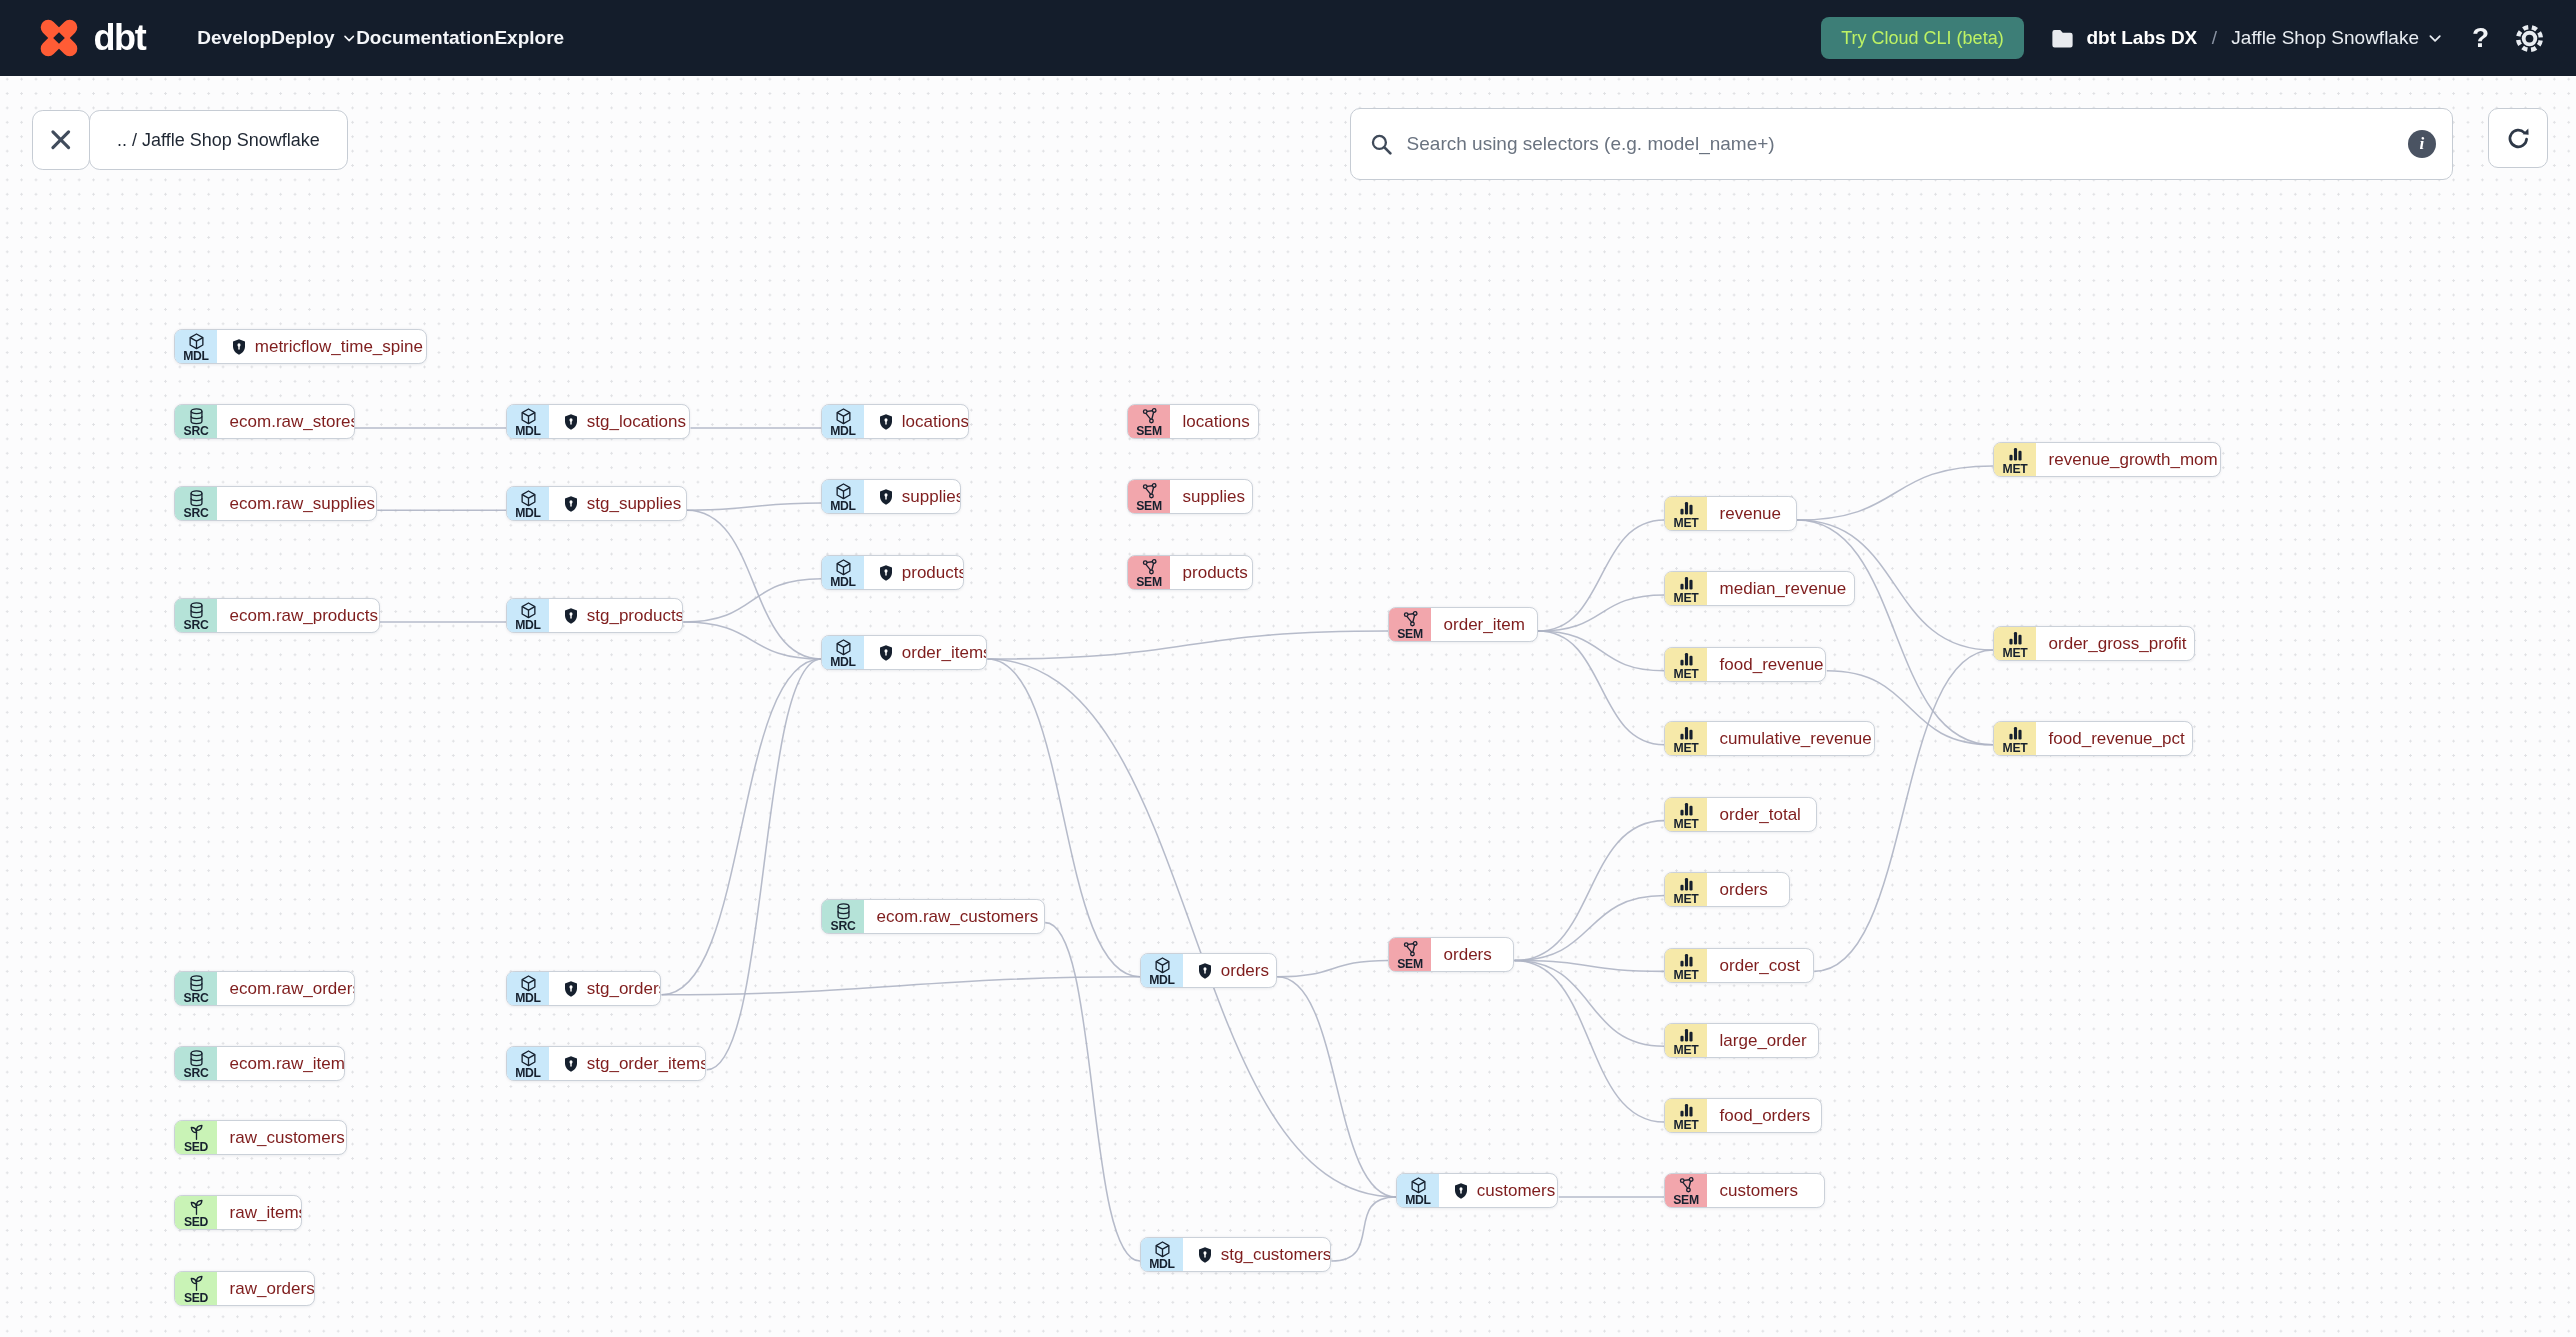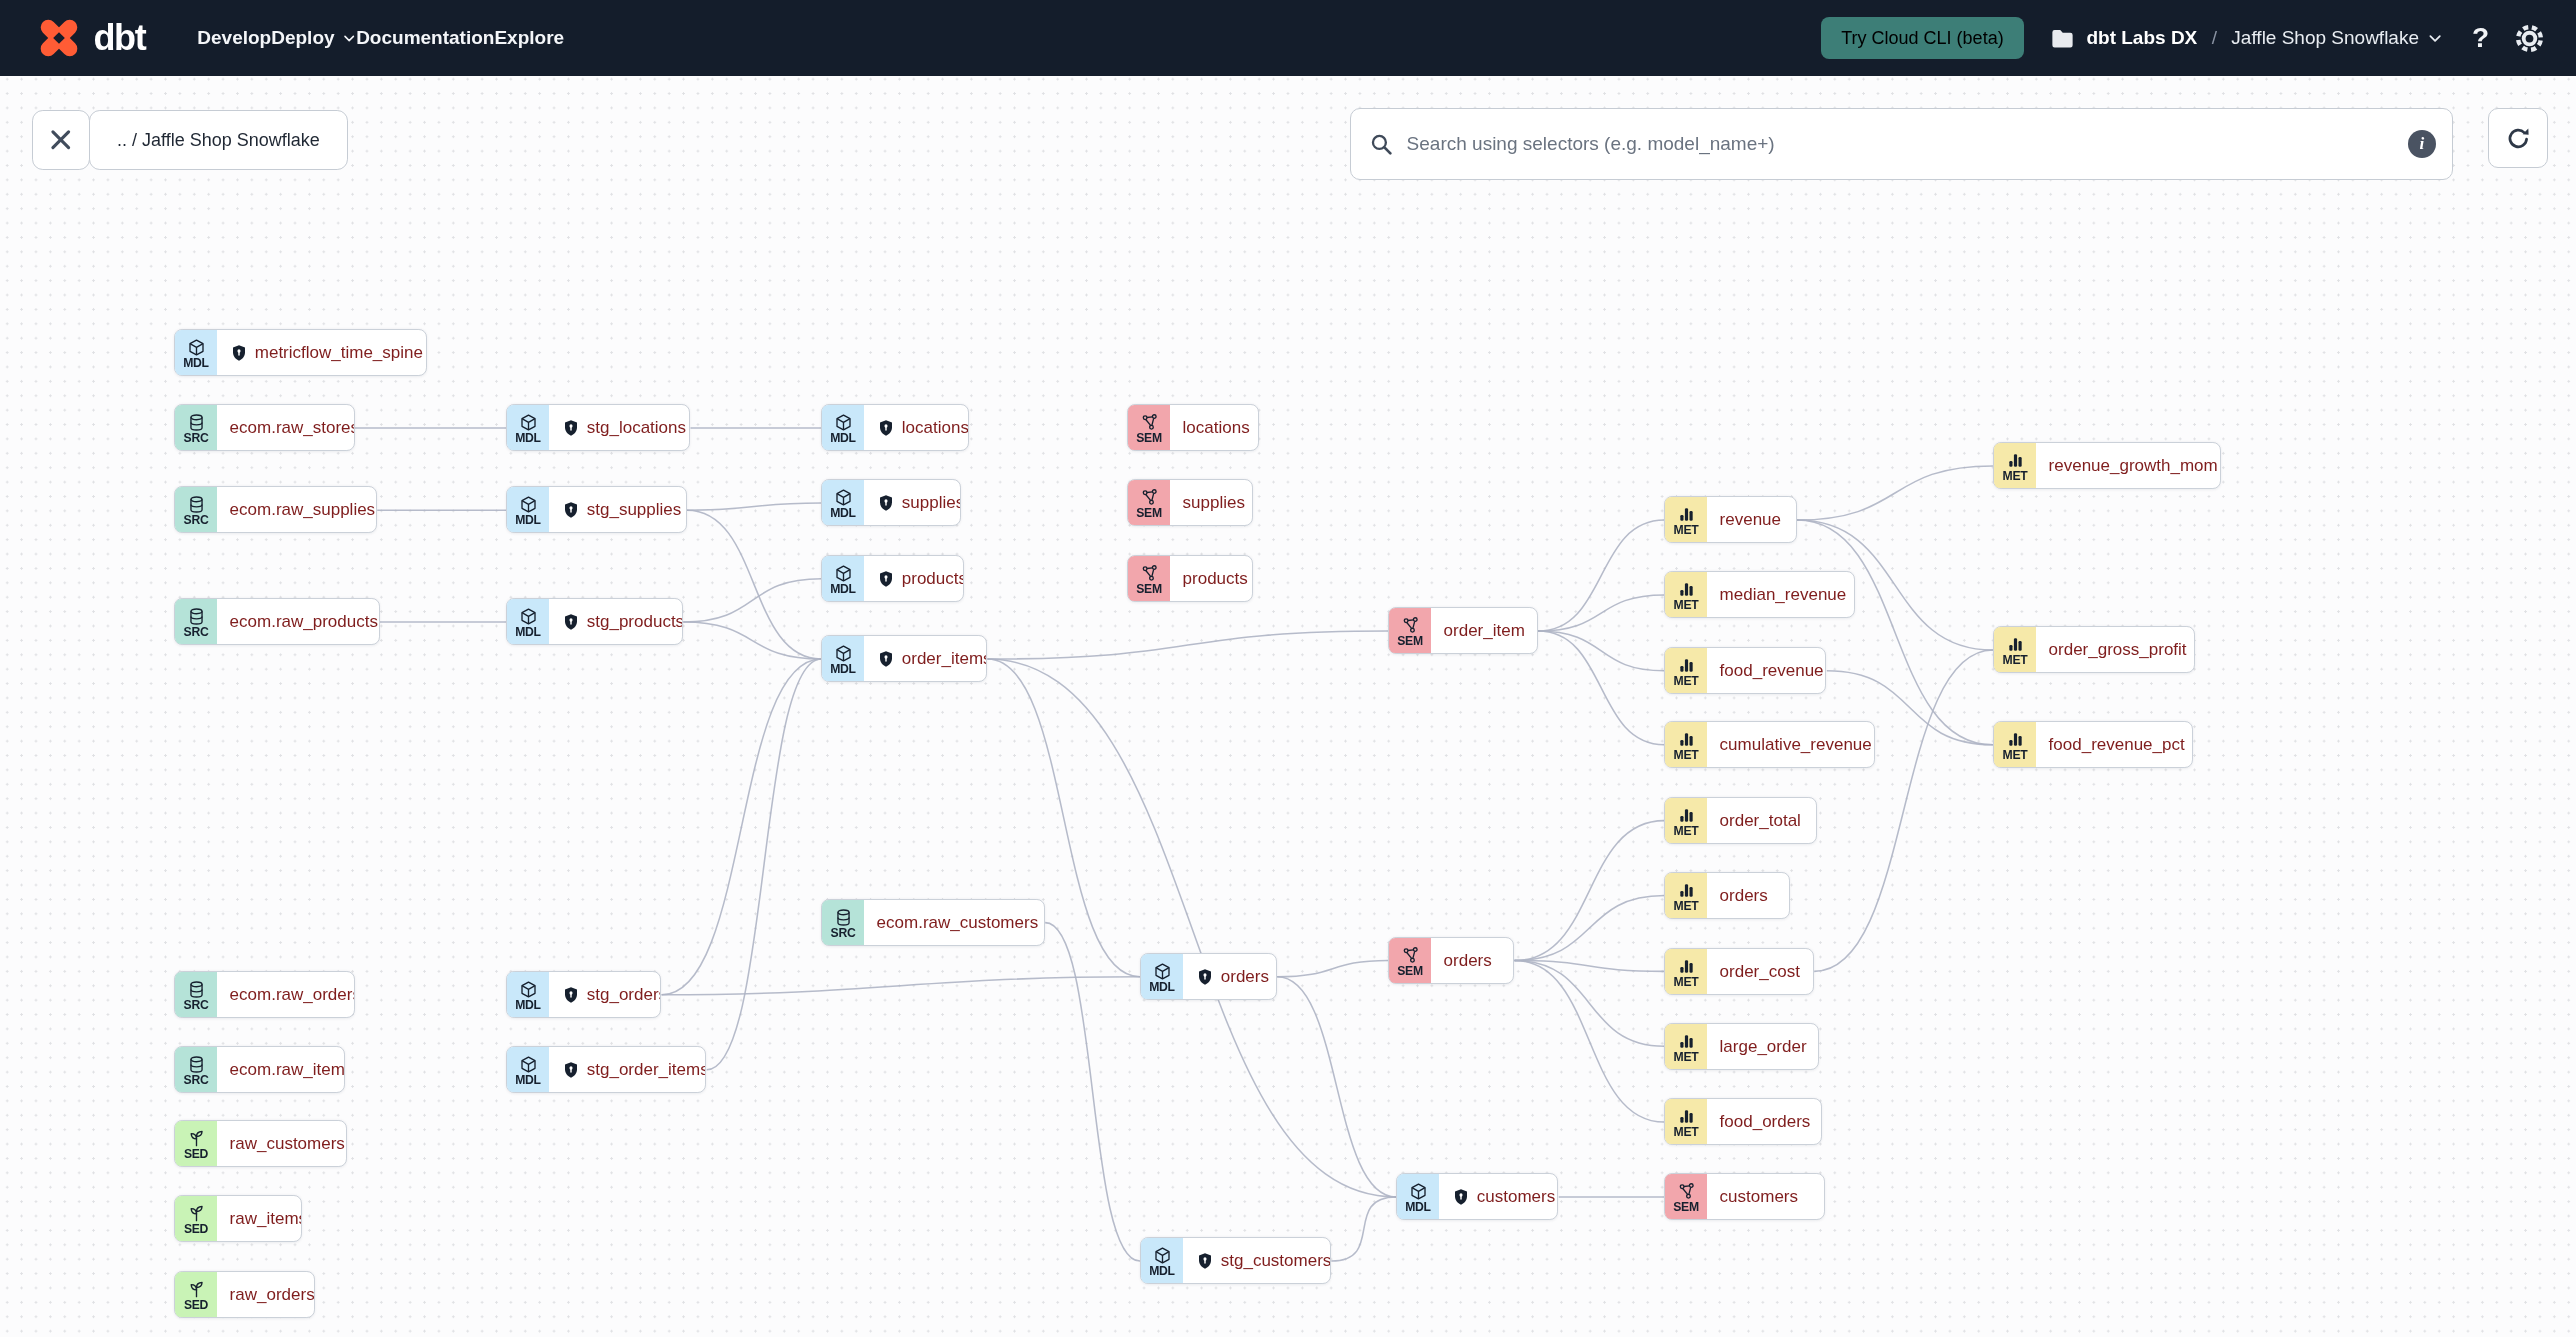--- a/index.html
+++ b/index.html
@@ -19,21 +19,21 @@
     padding:0 31px 0 32.5px; z-index:10;
   }
   .brand { display:flex; align-items:center; gap:9px; margin-right:52px; }
   .brand svg.mark { width:52px; height:52px; }
   .brand .brand-text { color:#ffffff; font-size:36px; font-weight:800; letter-spacing:-1.4px; }
   .nav-links { display:flex; align-items:center; }
   .nav-link { color:#f4f6f9; font-size:19px; font-weight:700; cursor:pointer; display:flex; align-items:center; gap:7.2px; }
   .nav-link svg { width:14.4px; height:14.4px; }
   .nav-right { margin-left:auto; display:flex; align-items:center; gap:25px; }
   .cta-btn {
-    background:#3d7e77; color:#000000; font-size:18px; font-weight:500;
+    background:#3d7e77; color:#bef264; font-size:18px; font-weight:500;
     border:none; border-radius:8.1px; padding:10.8px 20px; cursor:pointer;
     font-family:"Liberation Sans", sans-serif;
   }
   .account { display:flex; align-items:center; gap:10.8px; }
   .account .org { color:#ffffff; font-size:19px; font-weight:700; }
   .account .sep { color:#8a93a3; font-size:19px; padding:0 3.6px; }
   .account .project { color:#e9edf2; font-size:19px; font-weight:400; display:flex; align-items:center; gap:8.1px; cursor:pointer; }
   .help-q { color:#f2f4f7; font-size:28px; font-weight:700; cursor:pointer; margin-left:3.6px; }
   .gear { cursor:pointer; display:flex; }
 
@@ -63,21 +63,21 @@
     width:28px; height:28px; border-radius:50%; background:#4a5362; color:#ffffff;
     font-size:17px; font-weight:700; display:flex; align-items:center; justify-content:center;
     font-family:"Liberation Serif", serif; font-style:italic; cursor:pointer; flex:none;
   }
   .refresh-btn { left:2488px; top:108px; width:60px; height:60px; border-radius:10px; }
 
   
   #edge-layer { position:absolute; top:0; left:0; z-index:1; }
   #graph-nodes { position:absolute; top:0; left:0; width:2576px; height:1338px; z-index:2; }
   .node {
-    position:absolute; height:47px; display:flex; background:#ffffff;
+    position:absolute; height:35px; display:flex; background:#ffffff;
     border:1.4px solid #cbd1d9; border-radius:8.1px;
     box-shadow:0 0.9px 2.7px rgba(20,30,50,.07); cursor:pointer;
   }
   .badge {
     flex:none; width:42px; border-radius:6.3px 0 0 6.3px;
     display:flex; flex-direction:column; align-items:center; justify-content:center;
     gap:0px; padding-top:1.8px;
   }
   .badge svg { width:19px; height:19px; display:block; }
   .badge .t { font-size:12.2px; font-weight:700; color:#16202e; letter-spacing:-0.3px; line-height:12.6px; }

